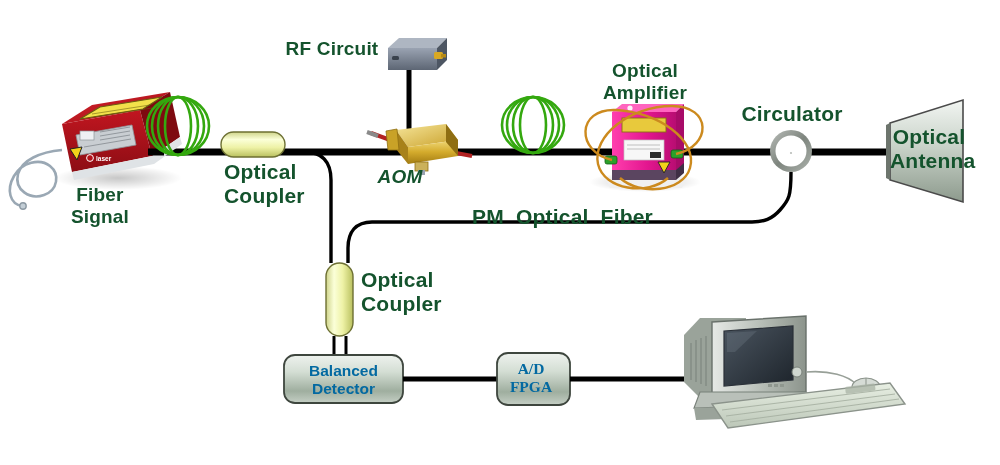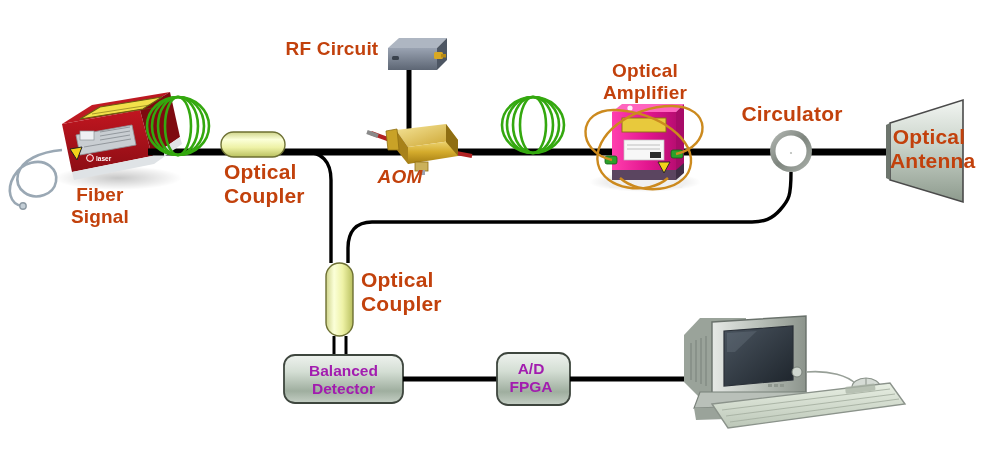--- a/index.html
+++ b/index.html
@@ -1,25 +1,25 @@
 <!DOCTYPE html>
 <html><head>
 <meta charset="utf-8">
 <style>
   html,body{margin:0;padding:0;background:#ffffff;}
   body{width:1000px;height:465px;overflow:hidden;
        font-family:"Liberation Sans","DejaVu Sans",sans-serif;}
   #stage{position:relative;width:1000px;height:465px;background:#fff;}
   #stage svg.layer{position:absolute;left:0;top:0;width:1000px;height:465px;}
-  .lbl{position:absolute;color:#c2410c;font-weight:bold;line-height:1.15;
+  .lbl{position:absolute;color:#14532d;font-weight:bold;line-height:1.15;
        white-space:pre;letter-spacing:0.2px;}
   .lbl.c{text-align:center;}
   .big{font-size:19px;}
   .med{font-size:21px;}
-  .boxlbl{position:absolute;color:#a21caf;font-weight:bold;font-size:15.5px;
+  .boxlbl{position:absolute;color:#0369a1;font-weight:bold;font-size:15.5px;
           text-align:center;line-height:1.15;white-space:pre;}
 </style>
 </head>
 <body>
 
 <div id="stage">
 
   <svg class="layer" viewBox="0 0 1000 465">
     <defs>
       <linearGradient id="gBox" x1="0" y1="0" x2="0" y2="1">
@@ -320,24 +320,25 @@
 Antenna</div>
 
   <div class="lbl big c" style="left:46px;top:184px;width:108px;">Fiber
 Signal</div>
 
   <div class="lbl med" style="left:224px;top:160px;">Optical
 Coupler</div>
 
   <div class="lbl big c" style="left:360px;top:166px;width:80px;font-style:italic;">AOM</div>
 
+  <div class="lbl med" style="left:472px;top:205px;">PM  Optical  Fiber</div>
 
   <div class="lbl med" style="left:361px;top:268px;">Optical
 Coupler</div>
 
   <div class="boxlbl" style="left:284px;top:362px;width:119px;">Balanced
 Detector</div>
 
-  <div class="boxlbl" style="left:497px;top:360px;width:68px;">A/D
+  <div class="boxlbl" style="left:497px;top:360px;width:68px;font-family:Liberation Serif, serif;">A/D
 FPGA</div>
 
 
 </div>
 
 </body></html>

